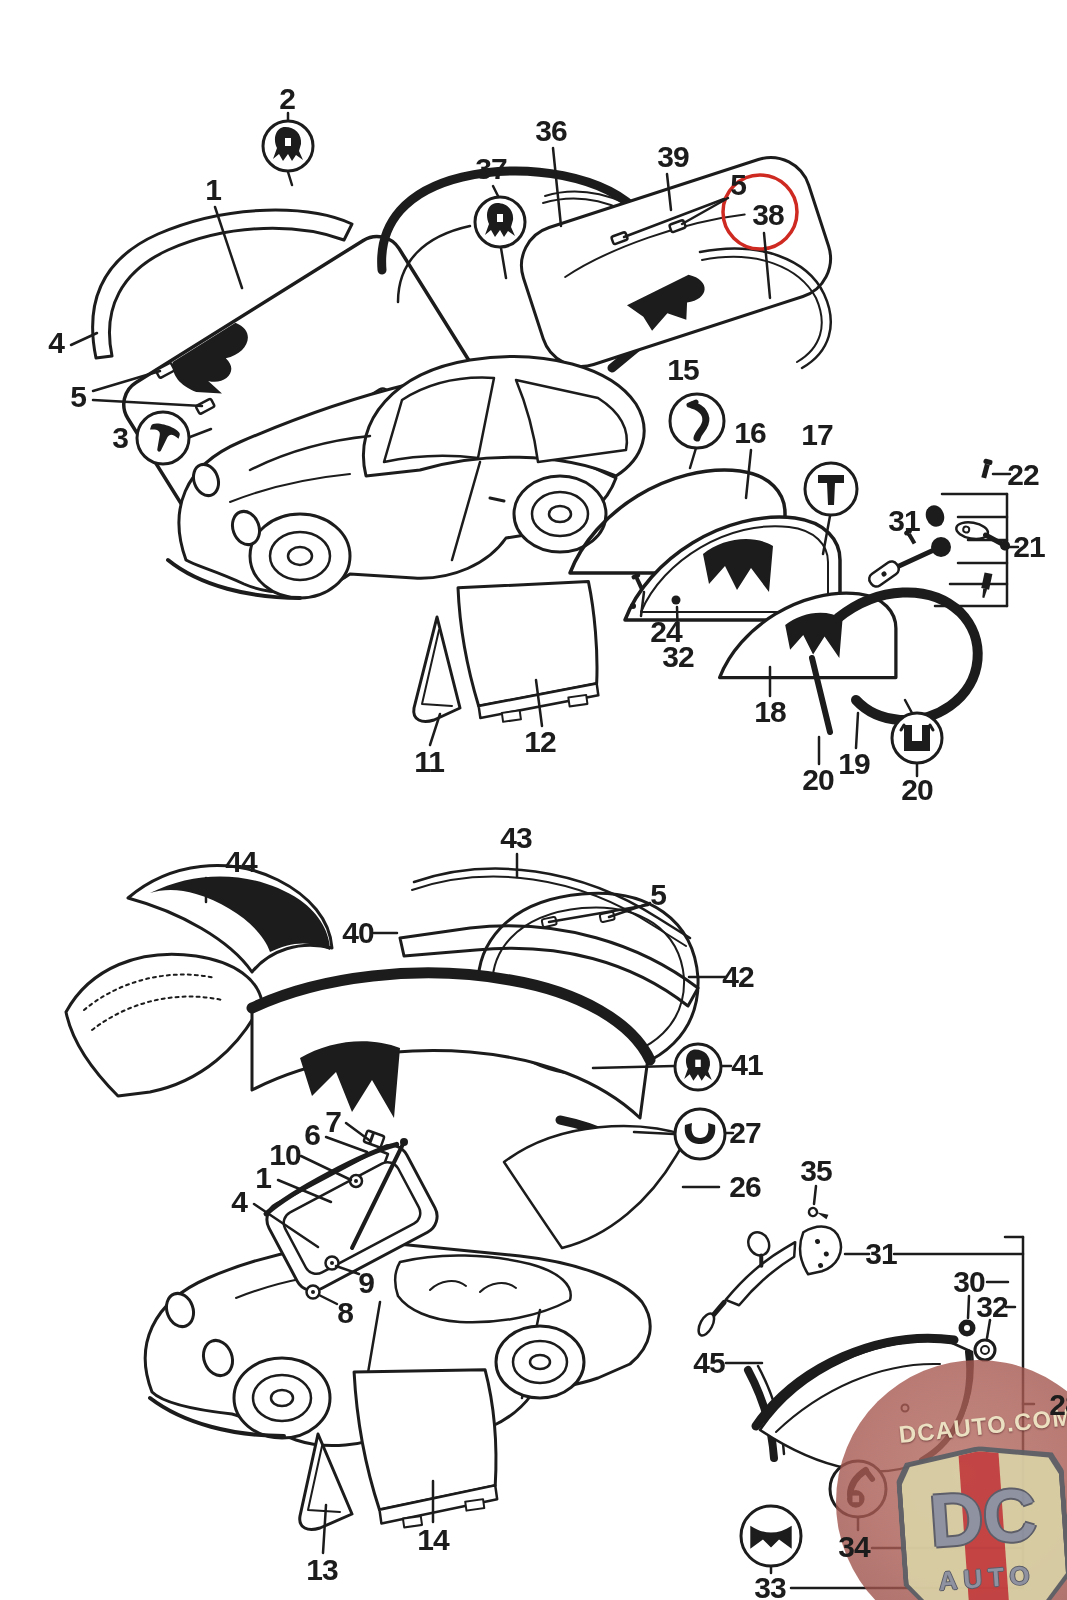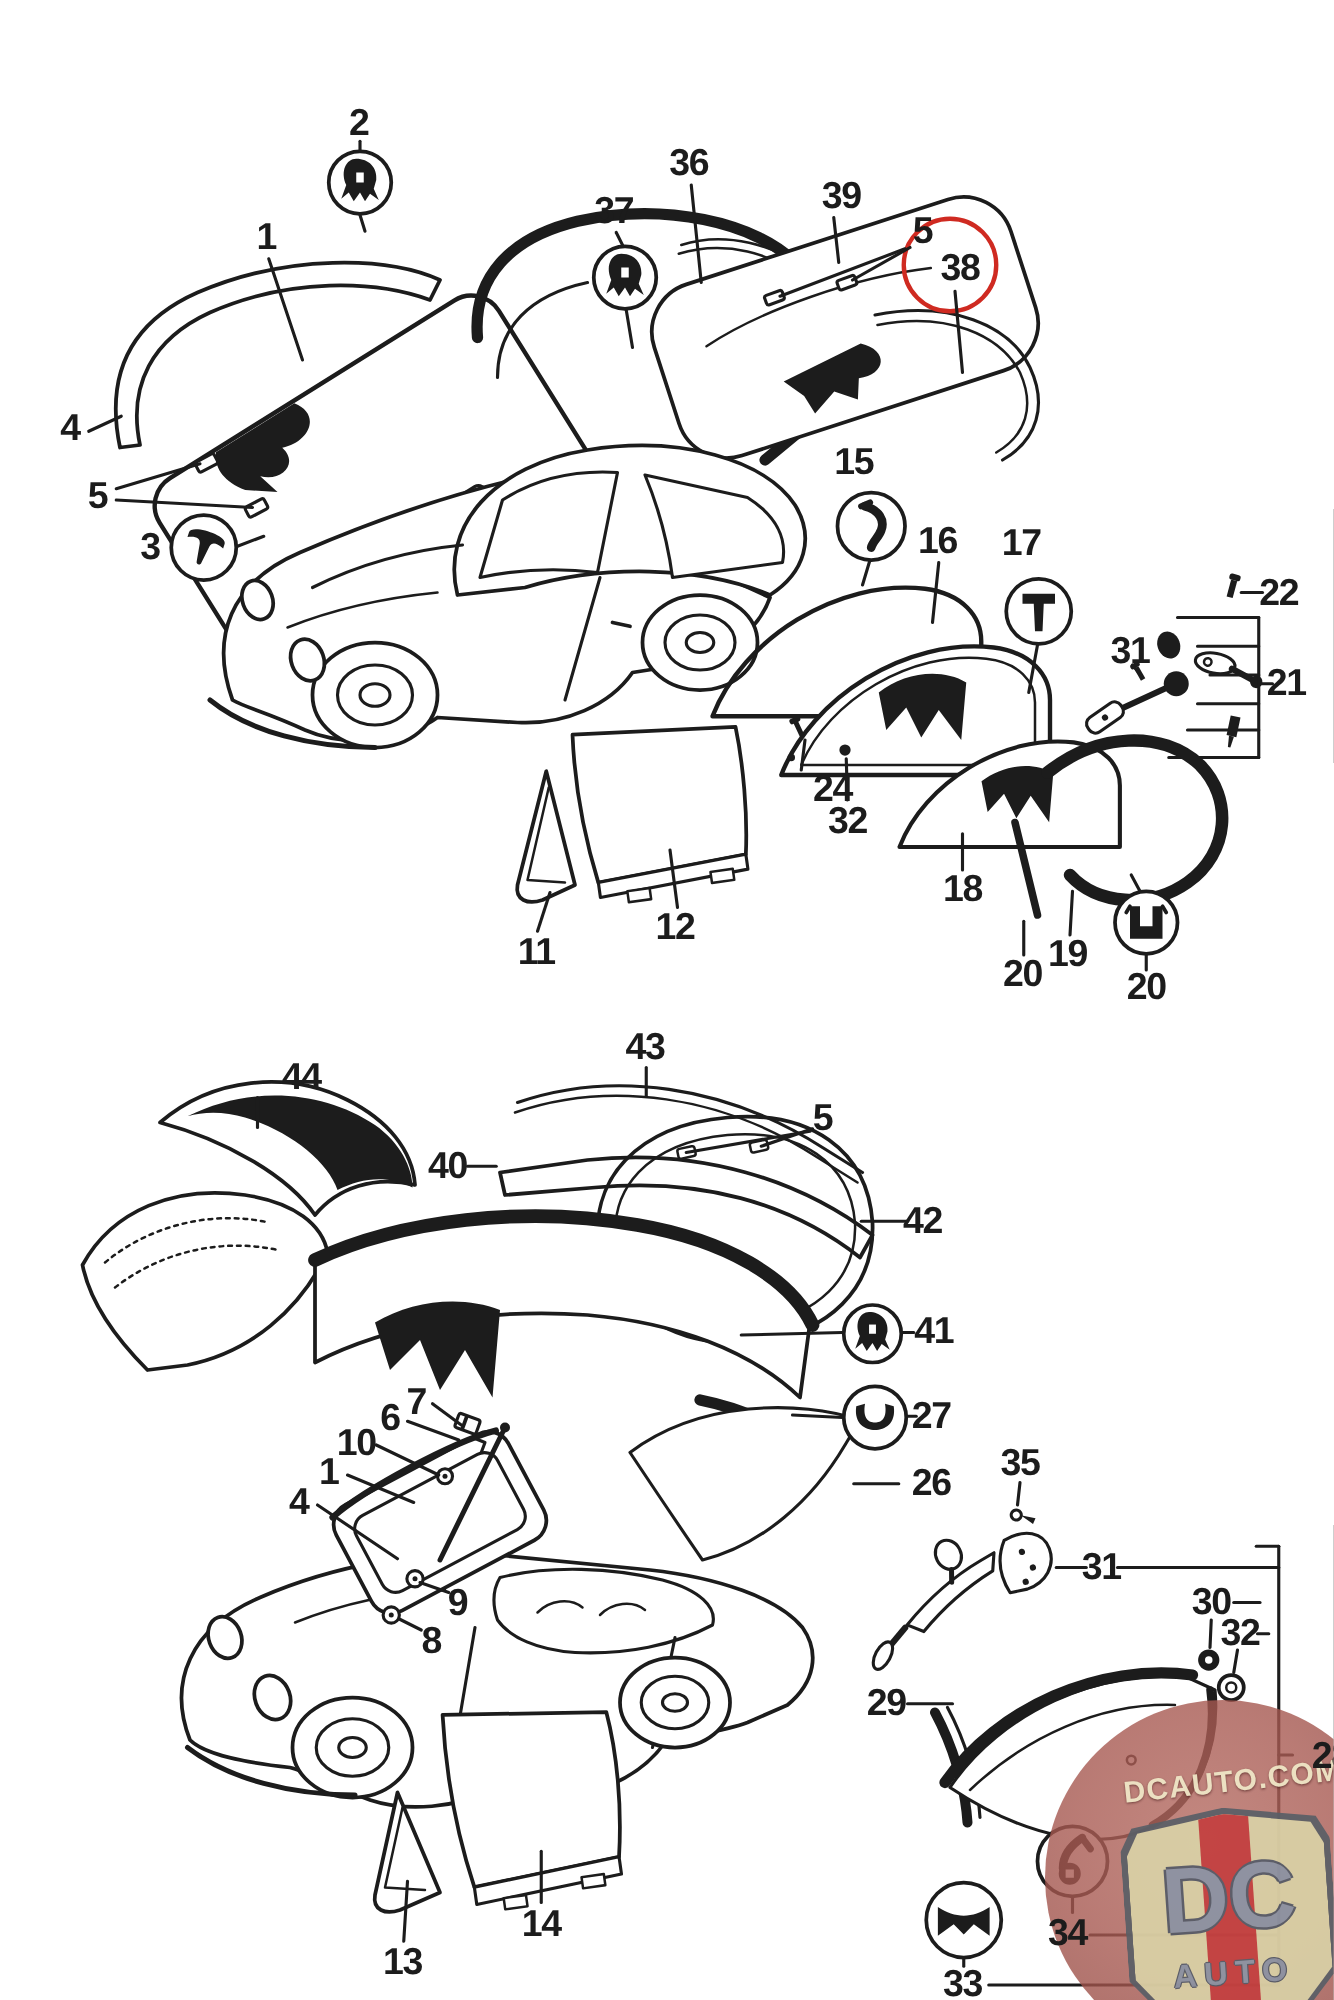--- a/index.html
+++ b/index.html
@@ -509,21 +509,21 @@
       <div class="callout" style="left: 333px; top: 1122px;">7</div>
       <div class="callout" style="left: 312px; top: 1135px;">6</div>
       <div class="callout" style="left: 285px; top: 1155px;">10</div>
       <div class="callout" style="left: 263px; top: 1178px;">1</div>
       <div class="callout" style="left: 239px; top: 1202px;">4</div>
       <div class="callout" style="left: 366px; top: 1283px;">9</div>
       <div class="callout" style="left: 345px; top: 1313px;">8</div>
       <div class="callout" style="left: 881px; top: 1254px;">31</div>
       <div class="callout" style="left: 969px; top: 1282px;">30</div>
       <div class="callout" style="left: 992px; top: 1307px;">32</div>
-      <div class="callout" style="left: 709px; top: 1363px;">29</div>
+      <div class="callout" style="left: 709px; top: 1363px;">45</div>
       <div class="callout" style="left: 1043px; top: 1405px; margin-left: 22px;">28</div>
       <div class="callout" style="left: 322px; top: 1570px;">13</div>
       <div class="callout" style="left: 433px; top: 1540px;">14</div>
       <div class="callout" style="left: 854px; top: 1547px;">34</div>
       <div class="callout" style="left: 770px; top: 1588px;">33</div>
     </div>
 
 </div>
 
 </body></html>

